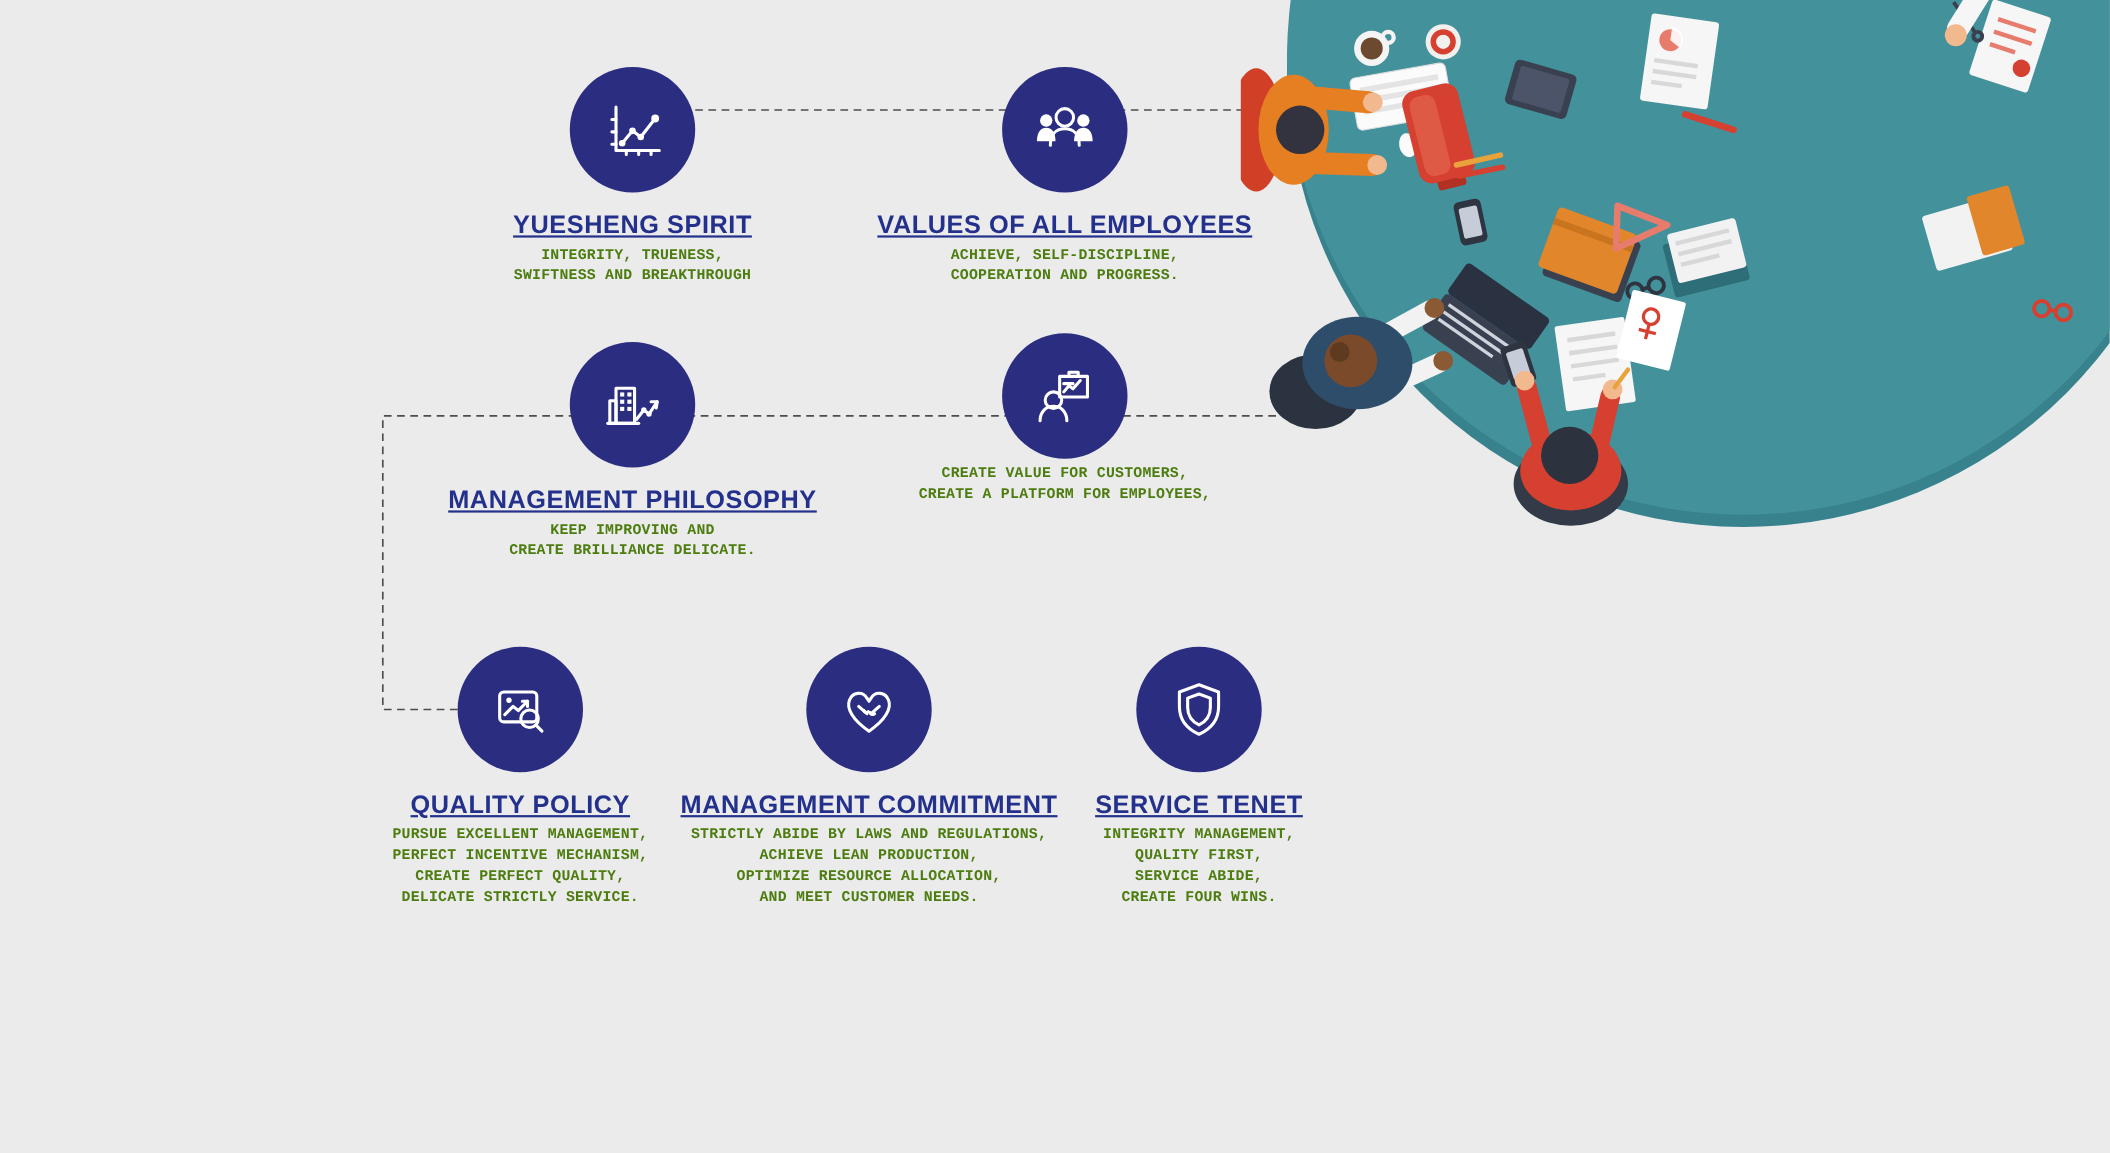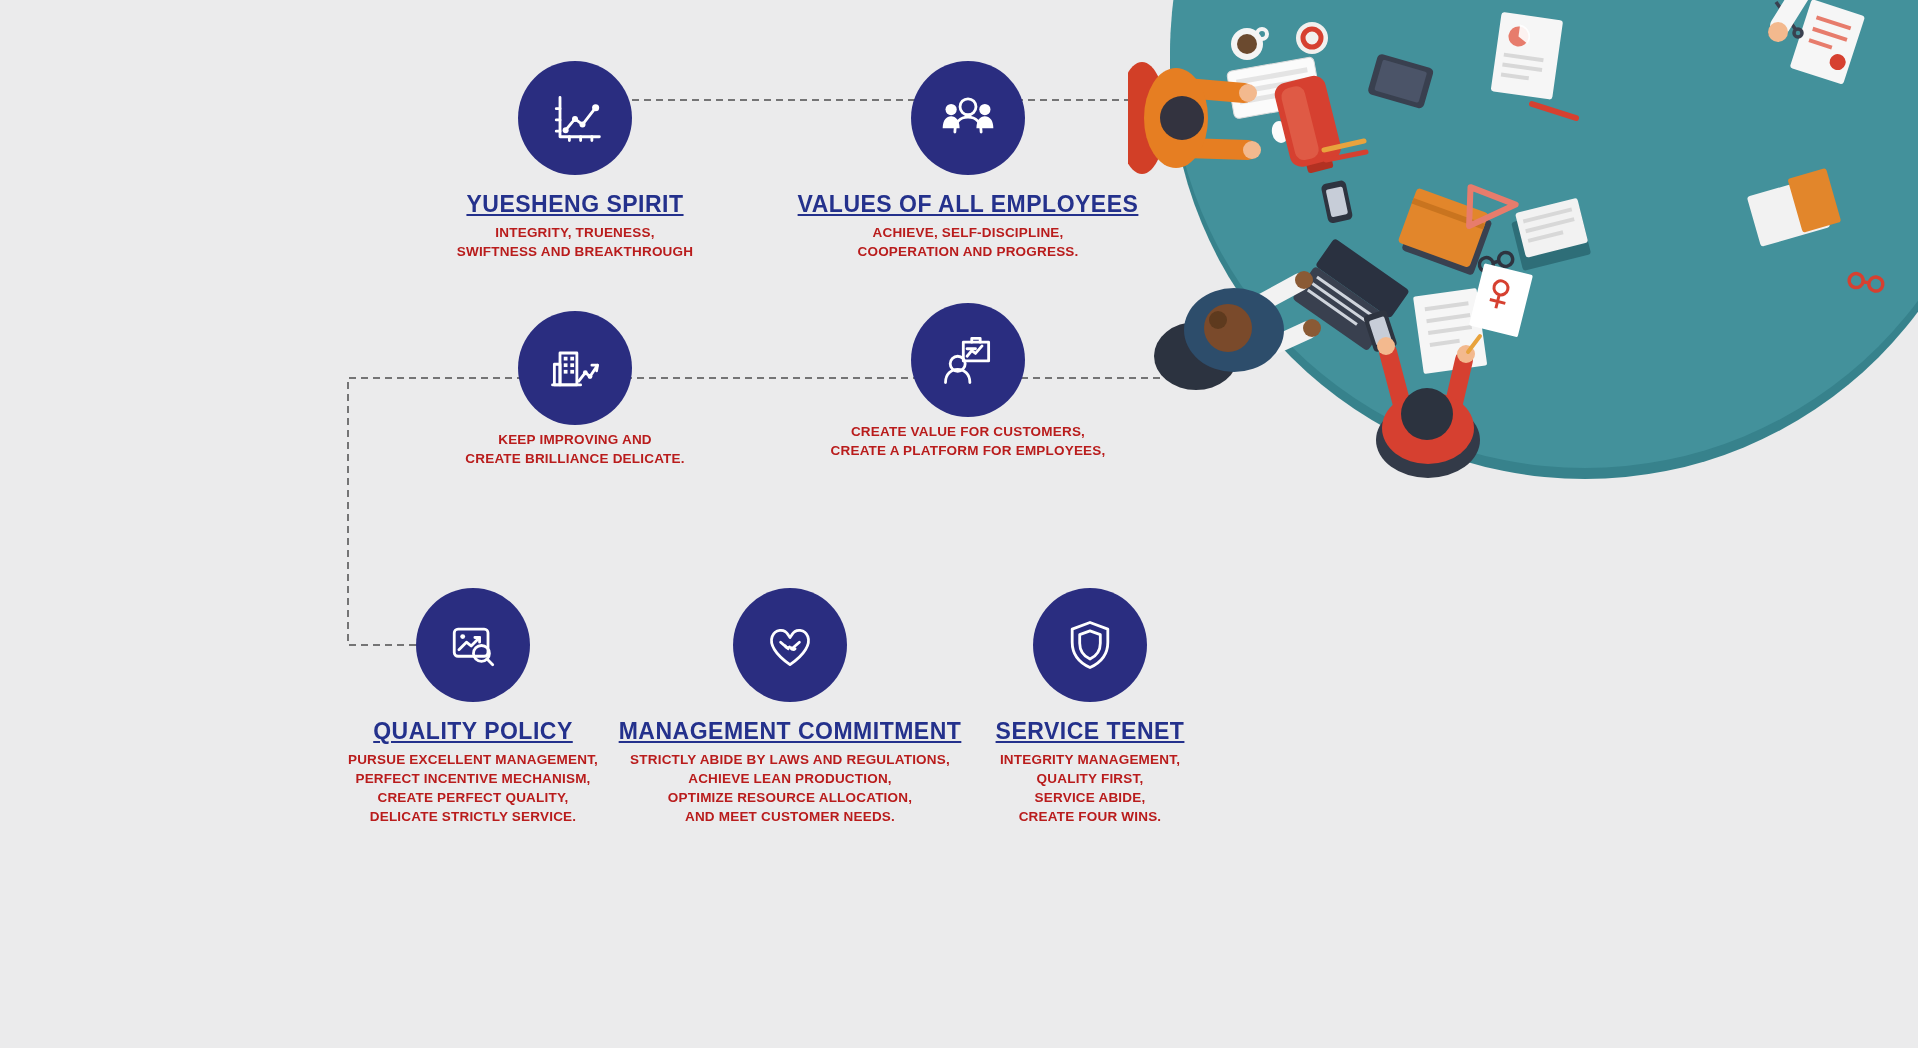--- a/index.html
+++ b/index.html
@@ -20,21 +20,21 @@
   .icon-circle svg { display:block; }
   .icon-stroke { fill:none; stroke:#fff; stroke-width:3; stroke-linecap:round; stroke-linejoin:round; }
   .icon-fill { fill:#fff; stroke:none; }
 
   .card-title {
     margin-top:16px; font-size:23px; font-weight:700;
     color:#24318c; letter-spacing:.5px;text-decoration:underline;
   }
   .card-desc {
     margin-top:5px; font-size:13.5px; font-weight:700;
-    color:#b91c1c; line-height:19px; letter-spacing:.2px;
+    color:#4d7c0f; line-height:19px; letter-spacing:.2px;font-family:Liberation Mono, monospace;
   }
   .card-desc span { display:block; }
 
   .illustration { position:absolute; left:1128px; top:0; width:790px; height:480px; z-index:3; pointer-events:none; }
 </style>
 </head>
 <body>
 
 <div class="stage">
 
@@ -91,20 +91,21 @@
         <rect class="icon-fill" x="20" y="27" width="4" height="4"></rect>
         <rect class="icon-fill" x="27" y="27" width="4" height="4"></rect>
         <rect class="icon-fill" x="20" y="34" width="4" height="4"></rect>
         <rect class="icon-fill" x="27" y="34" width="4" height="4"></rect>
         <polyline class="icon-stroke" points="36,46 43,37 48,41 56,29"></polyline>
         <path class="icon-stroke" d="M50 29 L56 29 L55 35"></path>
         <circle class="icon-fill" cx="43" cy="37" r="2.6"></circle>
         <circle class="icon-fill" cx="48" cy="41" r="2.6"></circle>
       </svg>
     </div>
+    <div class="card-title">MANAGEMENT PHILOSOPHY</div>
     <div class="card-desc">
       <span>KEEP IMPROVING AND</span>
       <span>CREATE BRILLIANCE DELICATE.</span>
     </div>
   </div>
 
   <div class="card" style="left:738px; top:303px; width:460px;">
     <div class="icon-circle">
       <svg width="60" height="60" viewBox="0 0 64 64">
         <rect class="icon-stroke" x="27" y="13" width="27" height="20"></rect>

